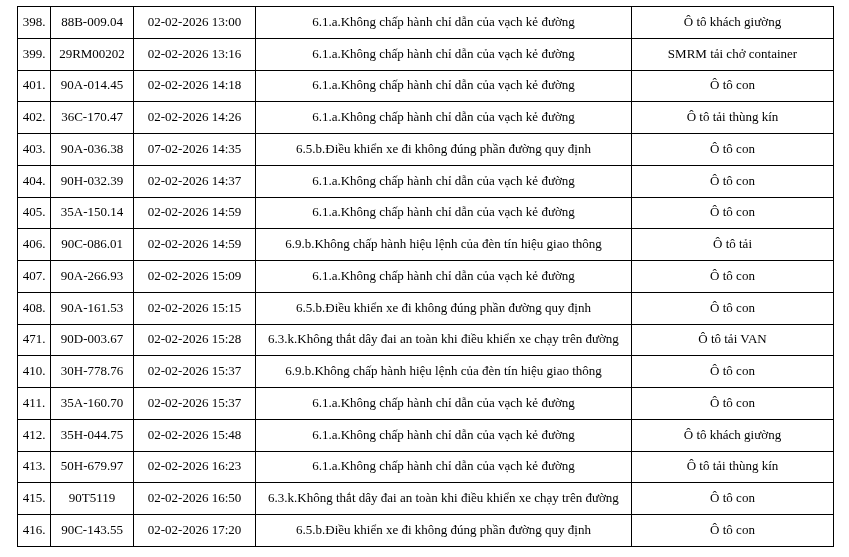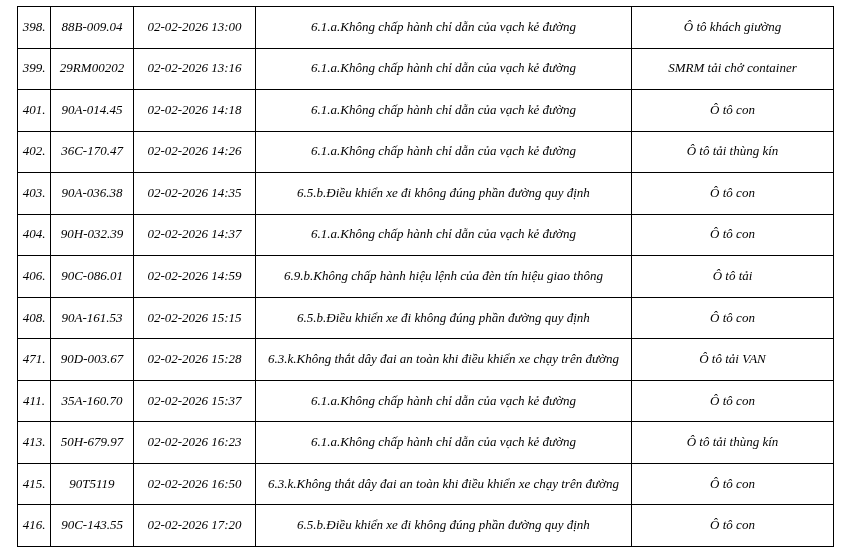--- a/index.html
+++ b/index.html
@@ -19,21 +19,20 @@
     color: #000000;
   }
   table.violations {
     position: absolute;
     left: 17px;
     top: 6px;
     width: 816px;
     height: 541px;
     border-collapse: collapse;
     table-layout: fixed;
-    font-style: italic;
   }
   table.violations td {
     border: 1px solid #000000;
     text-align: center;
     vertical-align: middle;
     font-size: 13px;
     line-height: 1.15;
     padding: 1px 2px;
     white-space: nowrap;
     overflow: hidden;
@@ -84,58 +83,86 @@
         <tr>
         <td>402.</td>
         <td>36C-170.47</td>
         <td>02-02-2026 14:26</td>
         <td>6.1.a.Không chấp hành chỉ dẫn của vạch kẻ đường</td>
         <td>Ô tô tải thùng kín</td>
       </tr>
         <tr>
         <td>403.</td>
         <td>90A-036.38</td>
-        <td>02-02-2026 14:35</td>
+        <td>07-02-2026 14:35</td>
         <td>6.5.b.Điều khiển xe đi không đúng phần đường quy định</td>
         <td>Ô tô con</td>
       </tr>
         <tr>
         <td>404.</td>
         <td>90H-032.39</td>
         <td>02-02-2026 14:37</td>
         <td>6.1.a.Không chấp hành chỉ dẫn của vạch kẻ đường</td>
         <td>Ô tô con</td>
       </tr>
         <tr>
+        <td>405.</td>
+        <td>35A-150.14</td>
+        <td>02-02-2026 14:59</td>
+        <td>6.1.a.Không chấp hành chỉ dẫn của vạch kẻ đường</td>
+        <td>Ô tô con</td>
+      </tr>
+        <tr>
         <td>406.</td>
         <td>90C-086.01</td>
         <td>02-02-2026 14:59</td>
         <td>6.9.b.Không chấp hành hiệu lệnh của đèn tín hiệu giao thông</td>
         <td>Ô tô tải</td>
+      </tr>
+        <tr>
+        <td>407.</td>
+        <td>90A-266.93</td>
+        <td>02-02-2026 15:09</td>
+        <td>6.1.a.Không chấp hành chỉ dẫn của vạch kẻ đường</td>
+        <td>Ô tô con</td>
       </tr>
         <tr>
         <td>408.</td>
         <td>90A-161.53</td>
         <td>02-02-2026 15:15</td>
         <td>6.5.b.Điều khiển xe đi không đúng phần đường quy định</td>
         <td>Ô tô con</td>
       </tr>
         <tr>
         <td>471.</td>
         <td>90D-003.67</td>
         <td>02-02-2026 15:28</td>
         <td>6.3.k.Không thắt dây đai an toàn khi điều khiển xe chạy trên đường</td>
         <td>Ô tô tải VAN</td>
       </tr>
         <tr>
+        <td>410.</td>
+        <td>30H-778.76</td>
+        <td>02-02-2026 15:37</td>
+        <td>6.9.b.Không chấp hành hiệu lệnh của đèn tín hiệu giao thông</td>
+        <td>Ô tô con</td>
+      </tr>
+        <tr>
         <td>411.</td>
         <td>35A-160.70</td>
         <td>02-02-2026 15:37</td>
         <td>6.1.a.Không chấp hành chỉ dẫn của vạch kẻ đường</td>
         <td>Ô tô con</td>
+      </tr>
+        <tr>
+        <td>412.</td>
+        <td>35H-044.75</td>
+        <td>02-02-2026 15:48</td>
+        <td>6.1.a.Không chấp hành chỉ dẫn của vạch kẻ đường</td>
+        <td>Ô tô khách giường</td>
       </tr>
         <tr>
         <td>413.</td>
         <td>50H-679.97</td>
         <td>02-02-2026 16:23</td>
         <td>6.1.a.Không chấp hành chỉ dẫn của vạch kẻ đường</td>
         <td>Ô tô tải thùng kín</td>
       </tr>
         <tr>
         <td>415.</td>

